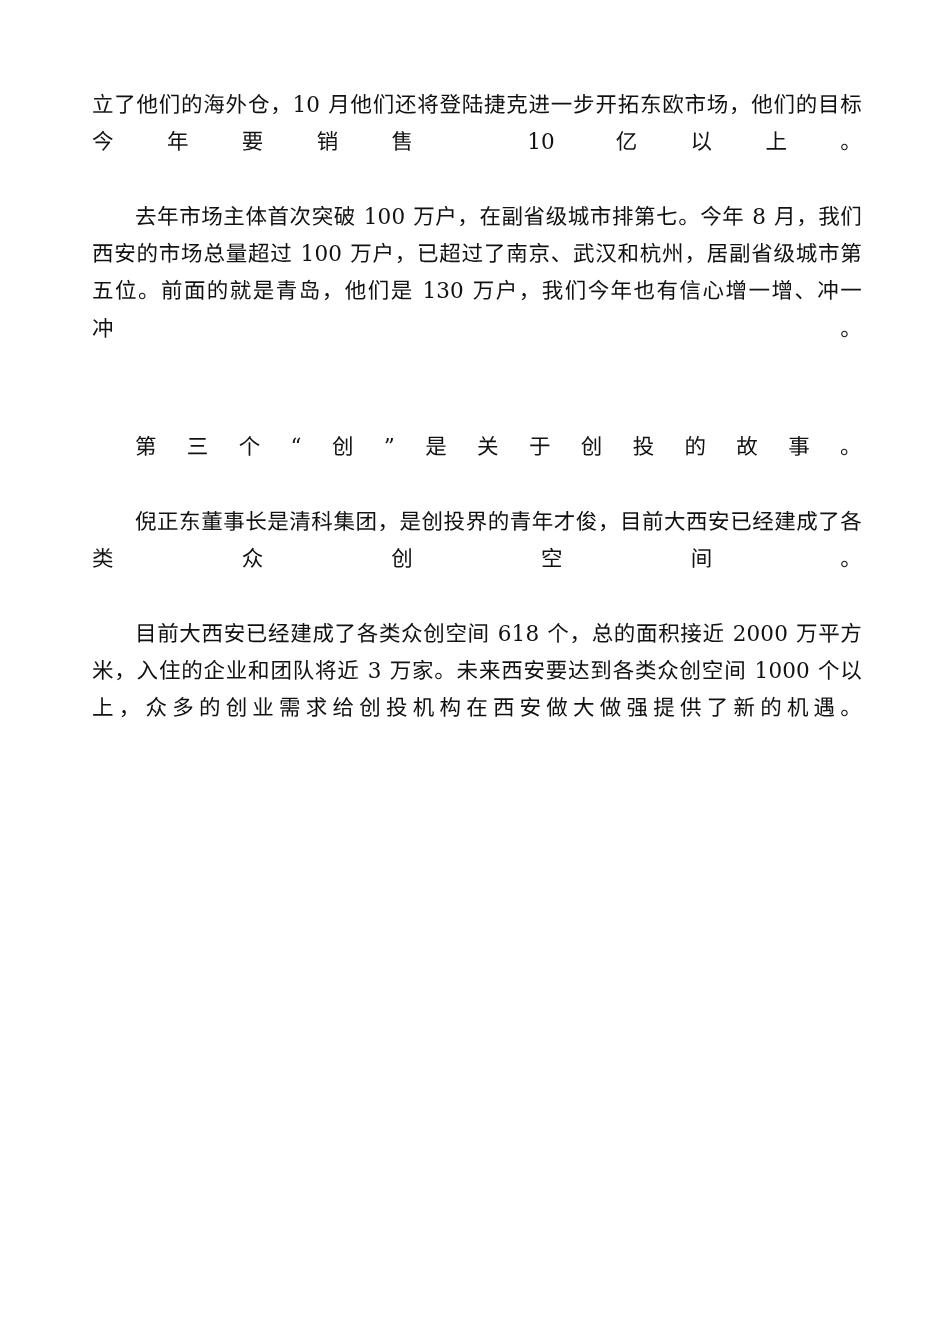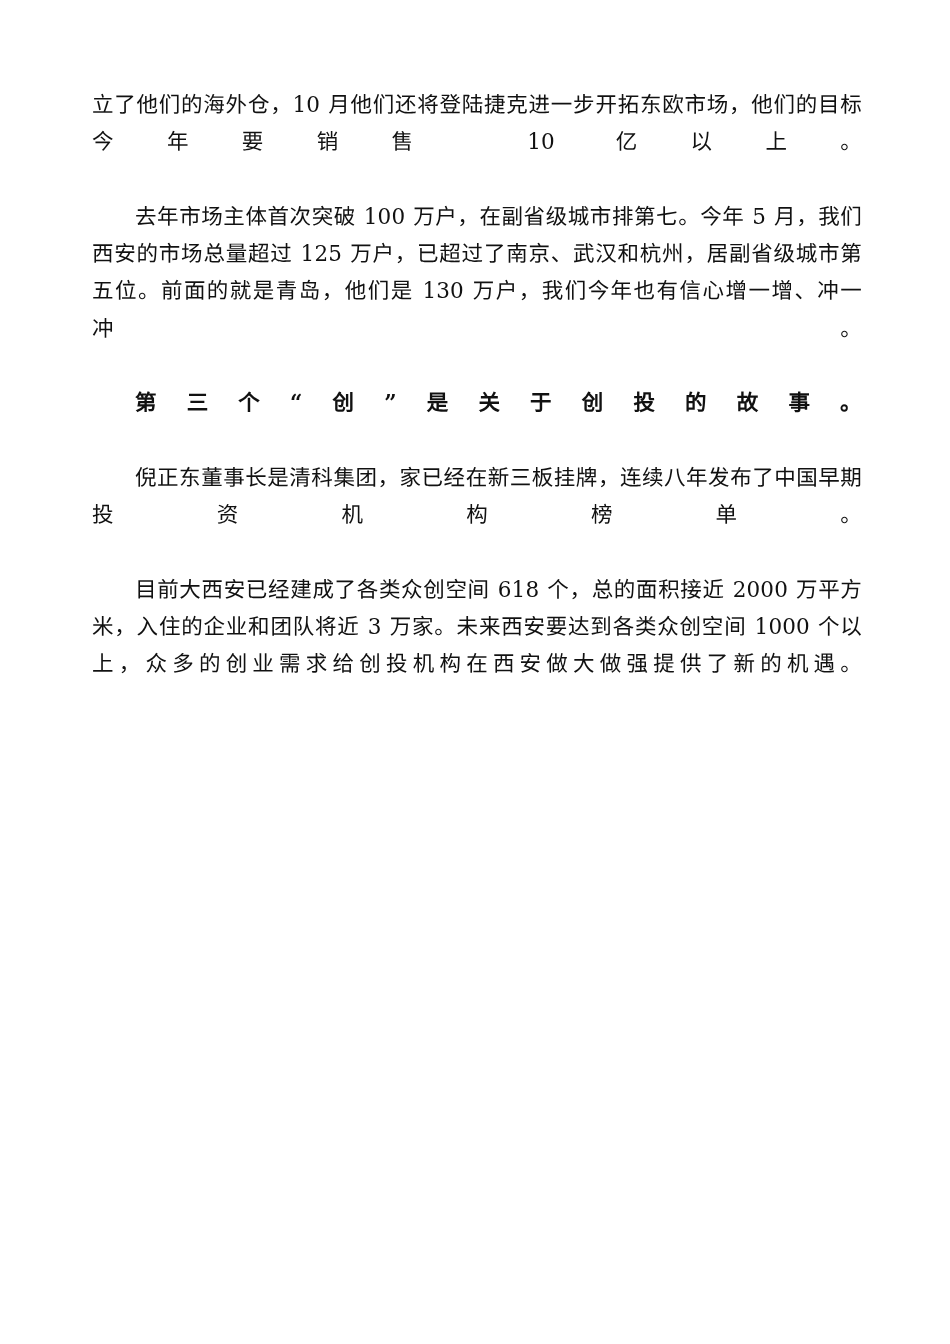--- a/index.html
+++ b/index.html
@@ -45,45 +45,46 @@
     word-spacing: 0.5px;
     -webkit-font-smoothing: antialiased;
   }
 
   
   .para.continuation {
     text-indent: 0;
   }
 
   .para.heading {
-    font-weight: 700;
+    font-weight: 400;
     text-indent: 43px;
     letter-spacing: 0.4px;
+    margin-top: 44px;
   }
 
   
   .para::after {
     content: "";
     display: inline-block;
     width: 100%;
   }
 </style>
 </head>
 <body>
 
 <div class="page">
   <div class="text-column">
 
     <p class="para continuation">立了他们的海外仓，10 月他们还将登陆捷克进一步开拓东欧市场，他们的目标今年要销售 10 亿以上。</p>
 
 
 
-    <p class="para">去年市场主体首次突破 100 万户，在副省级城市排第七。今年 5 月，我们西安的市场总量超过 125 万户，已超过了南京、武汉和杭州，居副省级城市第五位。前面的就是青岛，他们是 130 万户，我们今年也有信心增一增、冲一冲。</p>
+    <p class="para">去年市场主体首次突破 100 万户，在副省级城市排第七。今年 8 月，我们西安的市场总量超过 100 万户，已超过了南京、武汉和杭州，居副省级城市第五位。前面的就是青岛，他们是 130 万户，我们今年也有信心增一增、冲一冲。</p>
 
     <p class="para heading">第三个“创”是关于创投的故事。</p>
 
-    <p class="para">倪正东董事长是清科集团，家已经在新三板挂牌，连续八年发布了中国早期投资机构榜单。</p>
+    <p class="para">倪正东董事长是清科集团，是创投界的青年才俊，目前大西安已经建成了各类众创空间。</p>
 
 
     <p class="para">目前大西安已经建成了各类众创空间 618 个，总的面积接近 2000 万平方米，入住的企业和团队将近 3 万家。未来西安要达到各类众创空间 1000 个以上，众多的创业需求给创投机构在西安做大做强提供了新的机遇。</p>
 
   </div>
 </div>
 
 </body></html>

